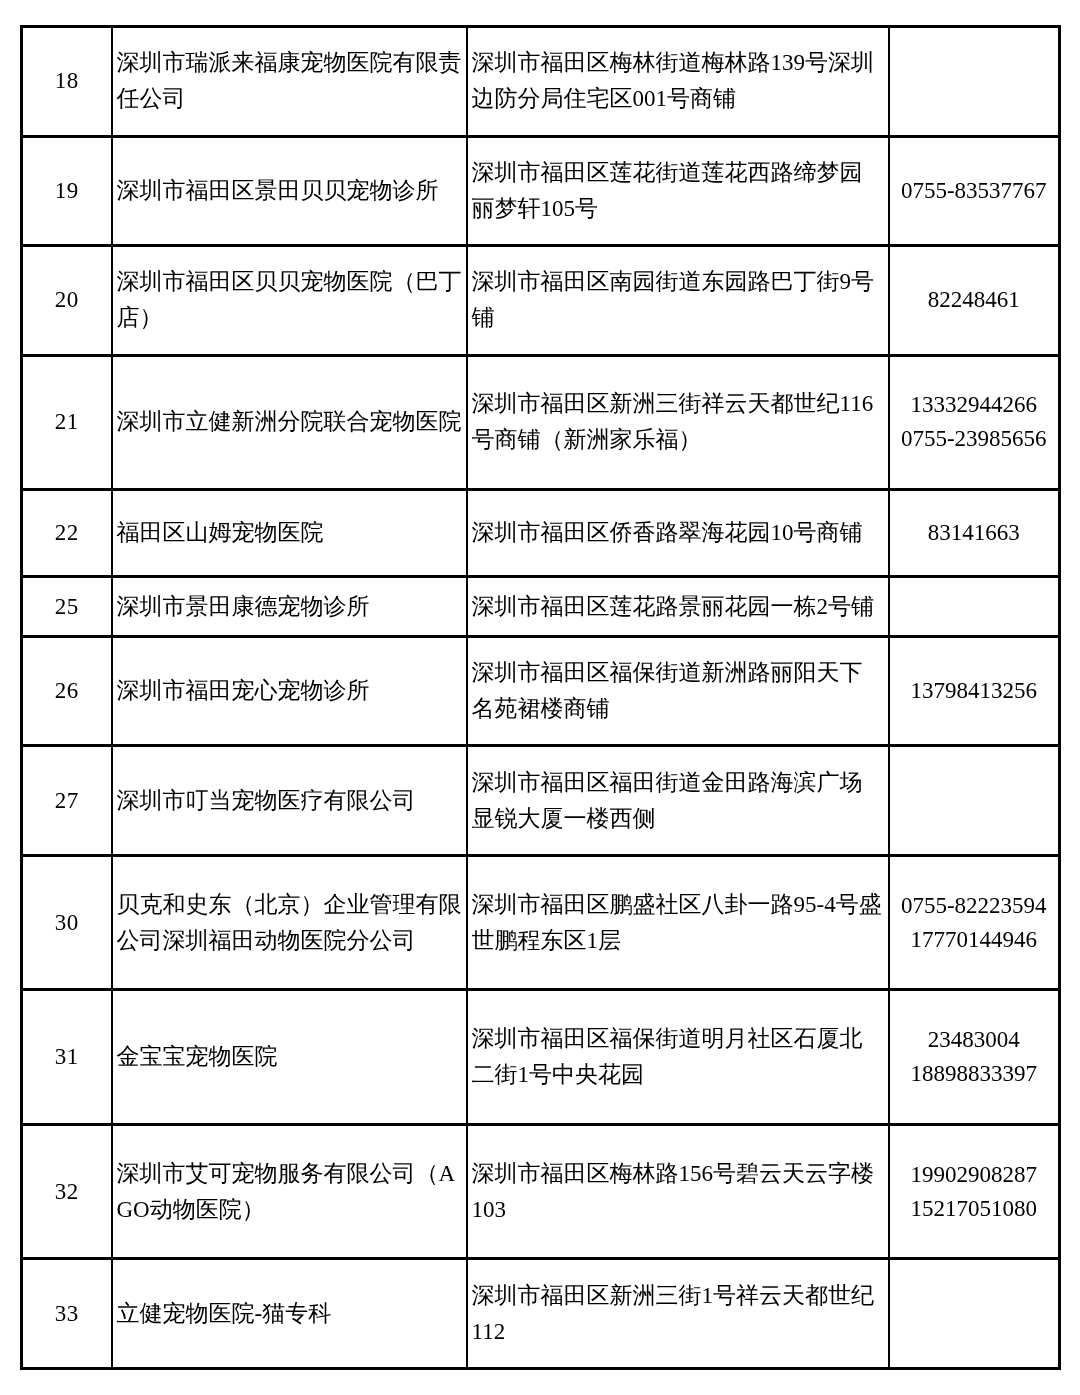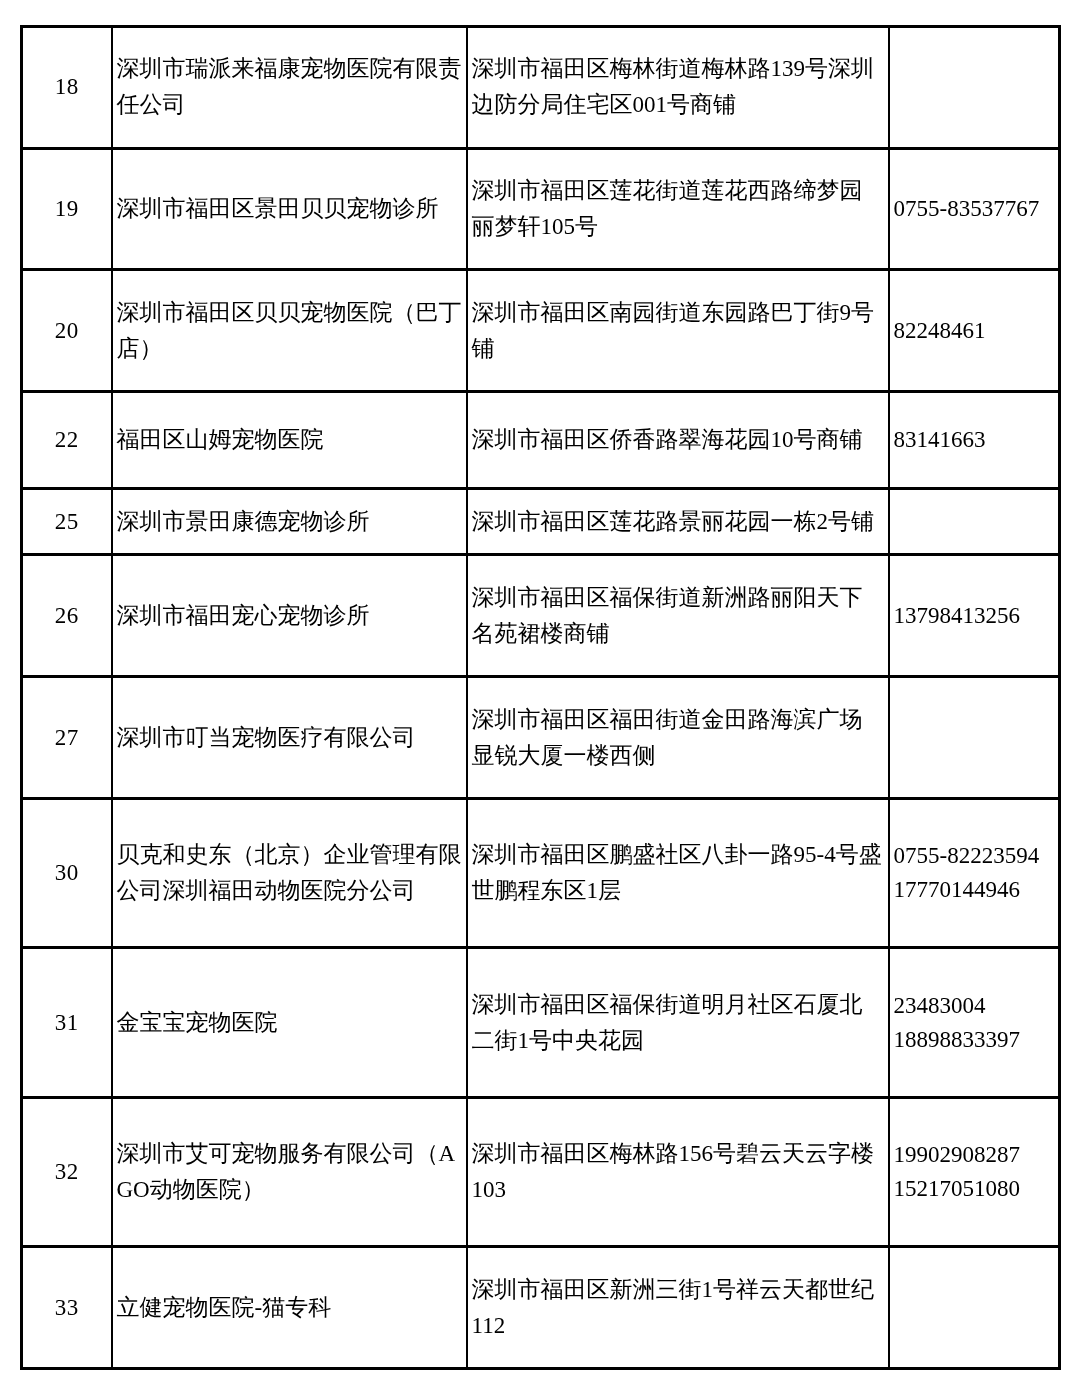--- a/index.html
+++ b/index.html
@@ -45,20 +45,21 @@
   td.col-num {
     text-align: center;
     letter-spacing: 0.5px;
   }
   td.col-name, td.col-addr {
     text-align: left;
     padding: 2px 4px;
     word-break: break-all;
   }
   td.col-phone {
+    text-align: center;
     padding: 13px 4px;
   }
   .phone-line {
     line-height: 34px;
   }
 </style>
 </head>
 <body>
 
 <div class="page">
@@ -84,20 +85,29 @@
     <td class="col-phone">
               <div class="phone-line">0755-83537767</div>
             </td>
   </tr>
           <tr>
     <td class="col-num">20</td>
     <td class="col-name">深圳市福田区贝贝宠物医院（巴丁店）</td>
     <td class="col-addr">深圳市福田区南园街道东园路巴丁街9号铺</td>
     <td class="col-phone">
               <div class="phone-line">82248461</div>
+            </td>
+  </tr>
+          <tr>
+    <td class="col-num">21</td>
+    <td class="col-name">深圳市立健新洲分院联合宠物医院</td>
+    <td class="col-addr">深圳市福田区新洲三街祥云天都世纪116号商铺（新洲家乐福）</td>
+    <td class="col-phone">
+              <div class="phone-line">13332944266</div>
+              <div class="phone-line">0755-23985656</div>
             </td>
   </tr>
           <tr>
     <td class="col-num">22</td>
     <td class="col-name">福田区山姆宠物医院</td>
     <td class="col-addr">深圳市福田区侨香路翠海花园10号商铺</td>
     <td class="col-phone">
               <div class="phone-line">83141663</div>
             </td>
   </tr>

